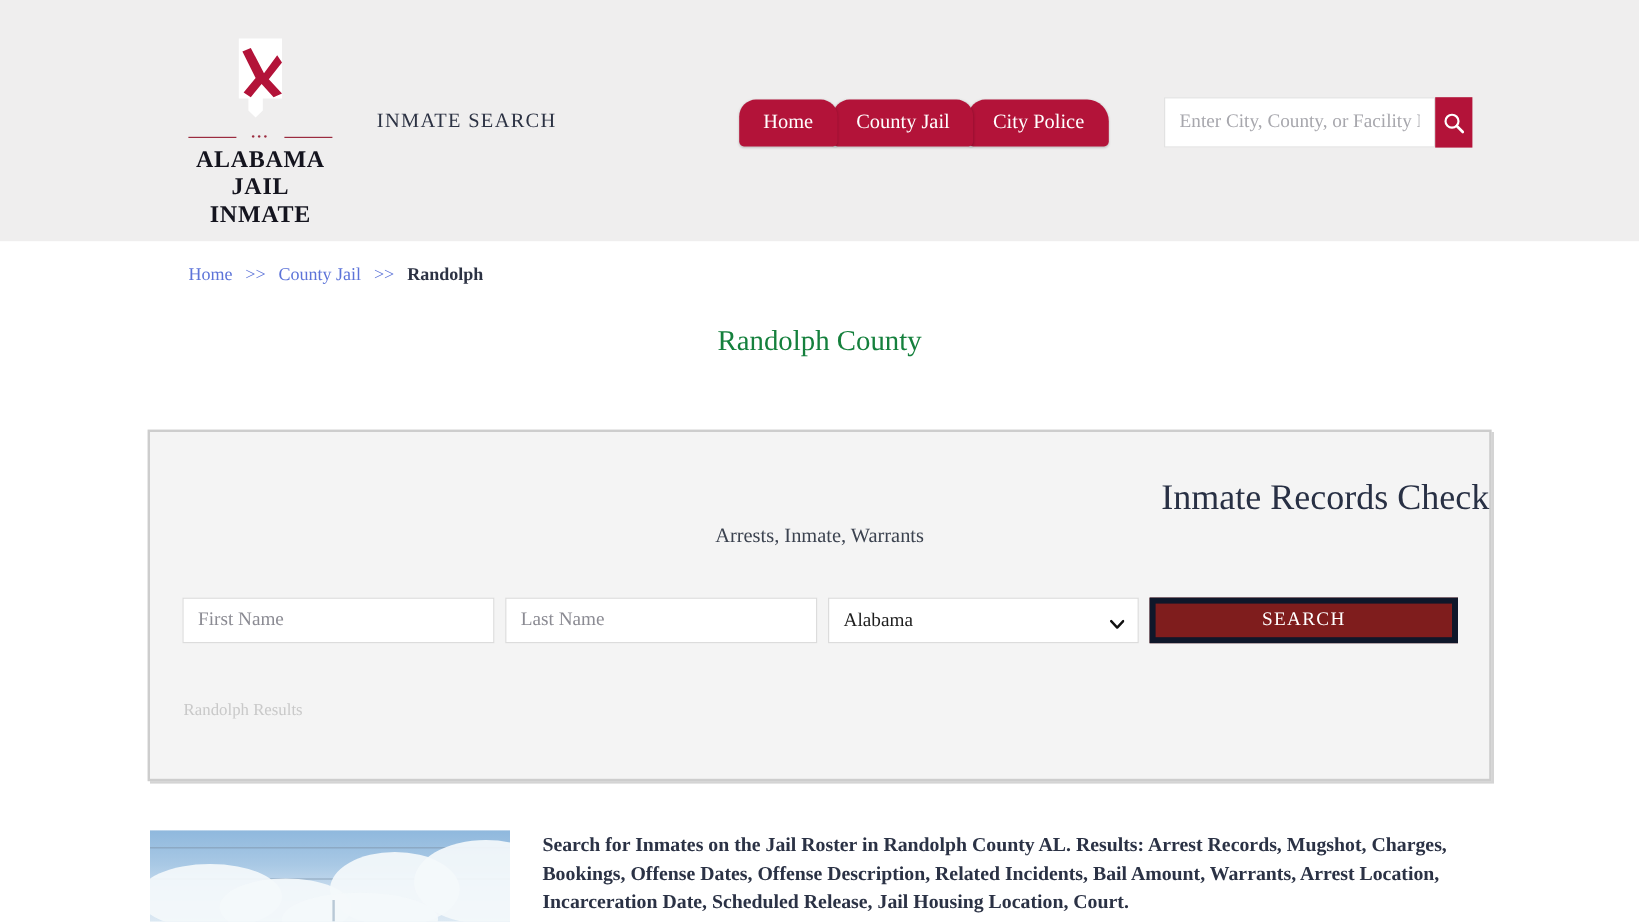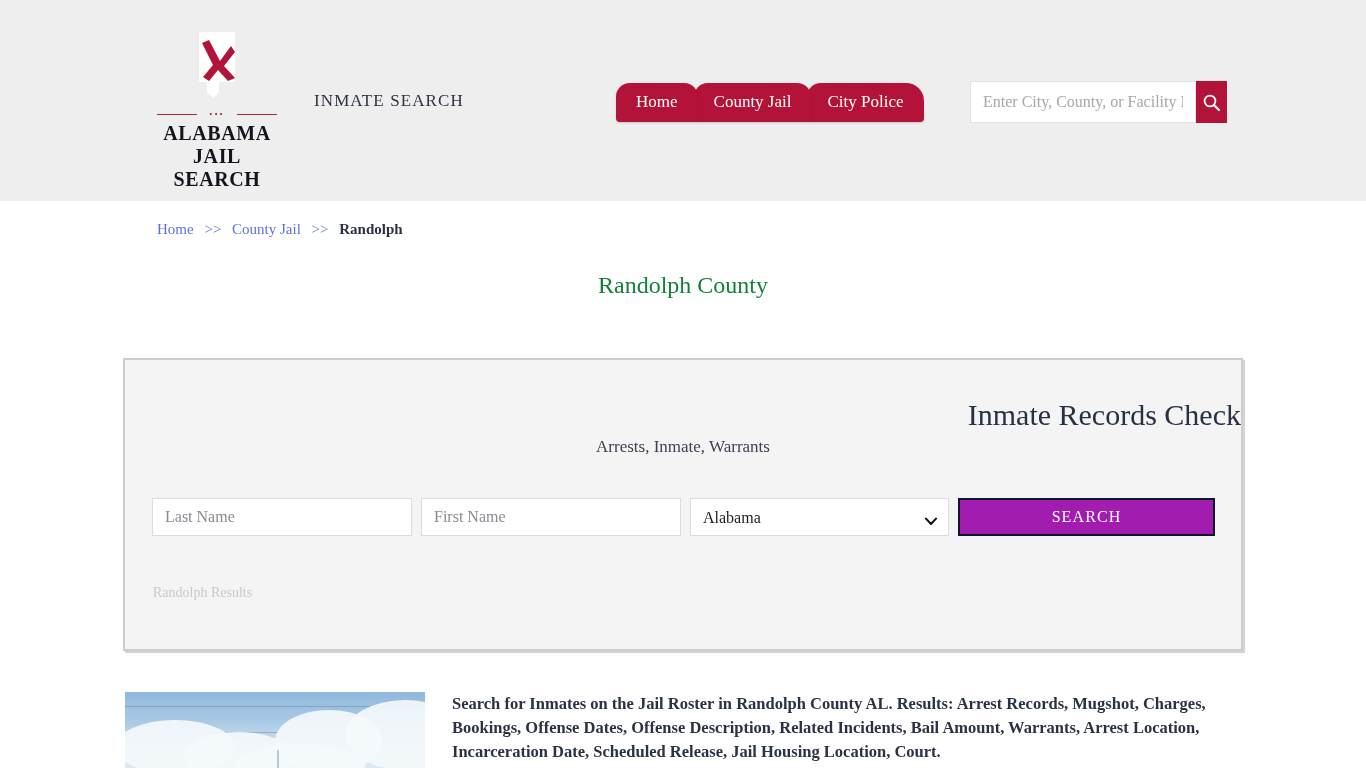--- a/index.html
+++ b/index.html
@@ -227,22 +227,22 @@
   }
   .select-wrap .chev {
     position: absolute;
     right: 12px;
     top: 14px;
     pointer-events: none;
   }
   .search-btn {
     width: 257px;
     height: 38px;
-    background: #a21caf;
-    border: 2px solid #0f172a;
+    background: #7f1d1d;
+    border: 5px solid #0f172a;
     color: #ffffff;
     font-size: 16px;
     letter-spacing: 1.1px;
     font-family: "Liberation Serif", "DejaVu Serif", serif;
     cursor: pointer;
   }
   .sponsored {
     position: absolute;
     left: 28px;
     top: 225px;
@@ -304,21 +304,21 @@
             <path d="M17 13 L24 10 L35 31 L46 16 L50 22 L39 36 L50 48 L43 51 L33 40 L24 51 L18 47 L28 35 Z" fill="#b31339"></path>
           </g>
         </svg>
       </div>
       <div class="logo-divider">
         <span class="line left"></span>
         <span class="dots">•••</span>
         <span class="line right"></span>
       </div>
       <div class="logo-text">ALABAMA</div>
-      <div class="logo-text">JAIL SEARCH</div>
+      <div class="logo-text">JAIL INMATE</div>
     </div>
 
     <div class="tagline">INMATE SEARCH</div>
 
     <div class="nav">
       <div class="nav-item">Home</div>
       <div class="nav-item">County Jail</div>
       <div class="nav-item">City Police</div>
     </div>
 
@@ -343,22 +343,22 @@
   <span class="current">Randolph</span>
 </div>
 
 <div class="page-title">Randolph County</div>
 
 <div class="panel">
   <div class="panel-title">Inmate Records Check</div>
   <div class="panel-sub">Arrests, Inmate, Warrants</div>
 
   <div class="form-row">
+    <input class="fld fld-first" type="text" placeholder="First Name" style="">
     <input class="fld fld-last" type="text" placeholder="Last Name" style="">
-    <input class="fld fld-first" type="text" placeholder="First Name" style="">
     <div class="select-wrap">
       <select>
         <option>Alabama</option>
       </select>
       <span class="chev">
         <svg width="12" height="9" viewBox="0 0 12 9">
           <path d="M1 1.6 L6 7 L11 1.6" fill="none" stroke="#111111" stroke-width="2" stroke-linecap="round" stroke-linejoin="round"></path>
         </svg>
       </span>
     </div>

